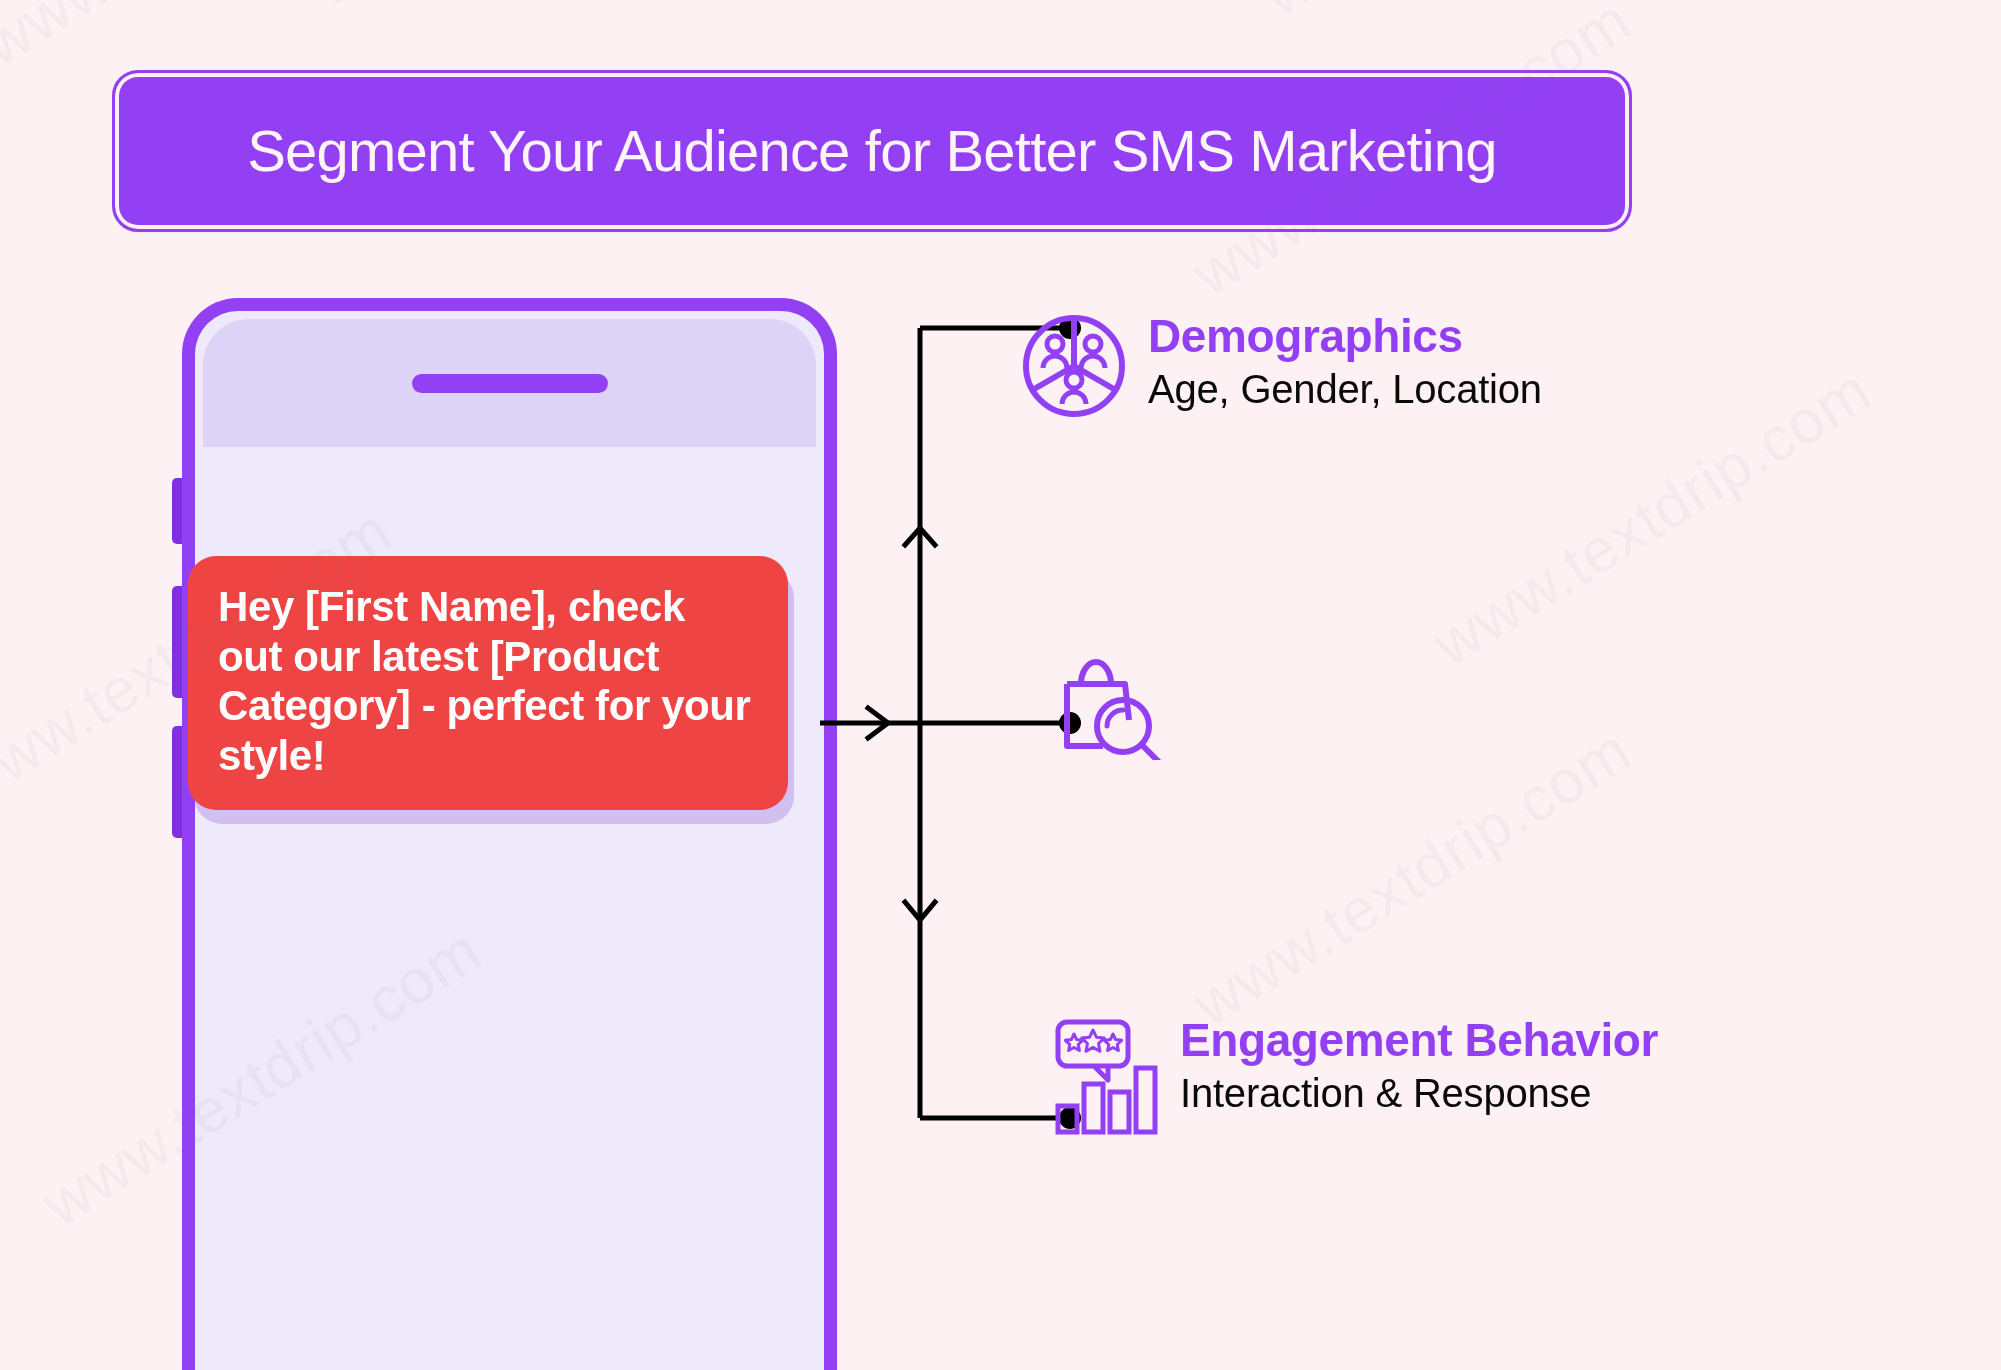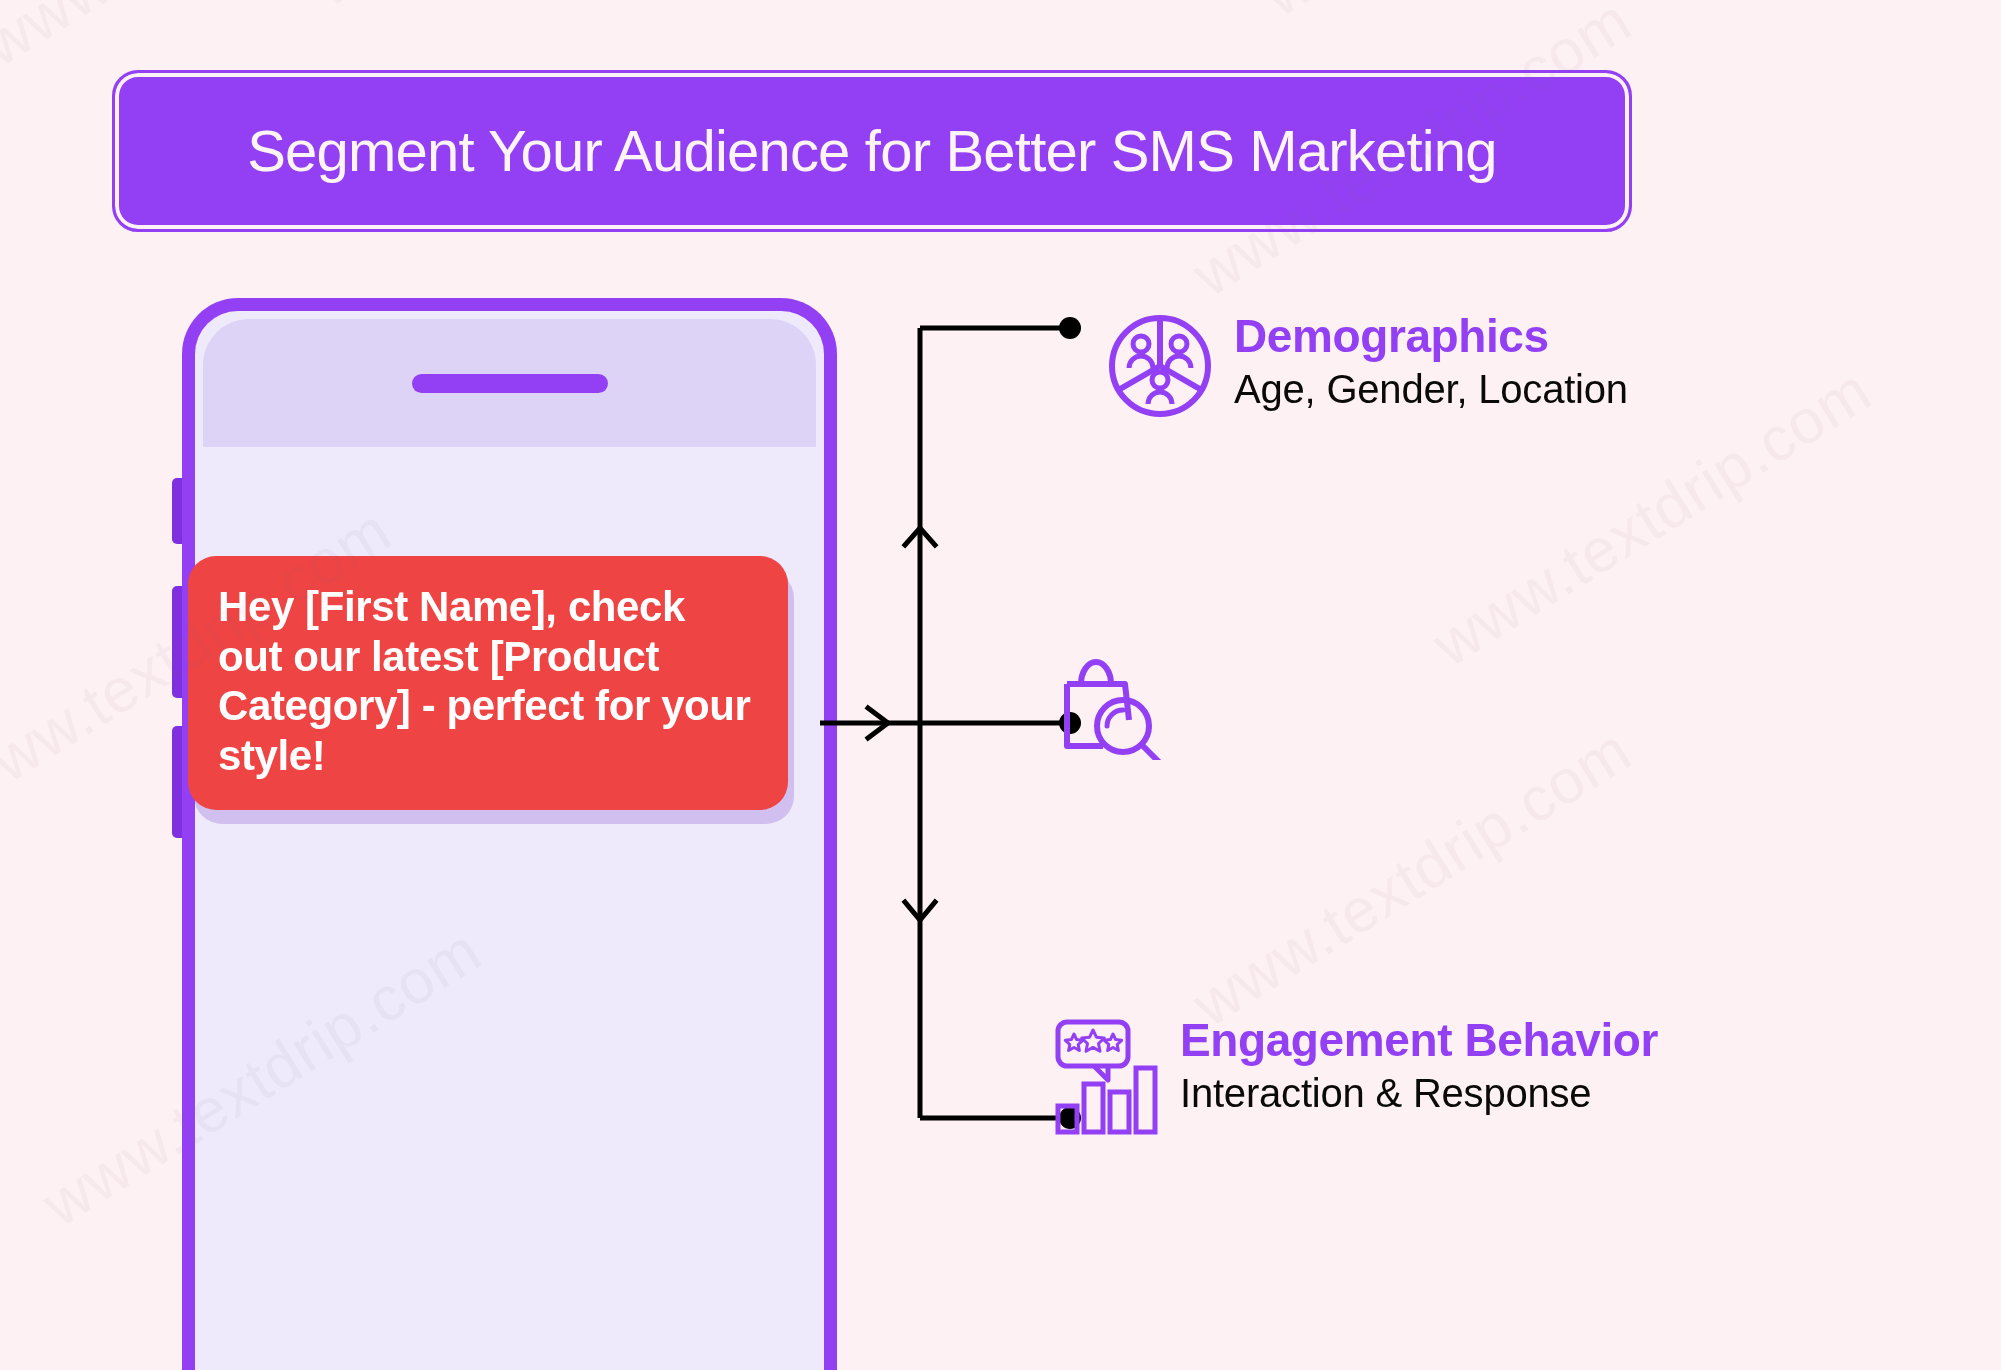--- a/index.html
+++ b/index.html
@@ -152,21 +152,21 @@
     z-index: 15;
   }
 
   
   .cat {
     position: absolute;
     z-index: 18;
     display: flex;
     align-items: flex-start;
   }
-  .cat-1 { left: 1104px; top: 310px; }
+  .cat-1 { left: 1018px; top: 310px; }
   .cat-2 { left: 1055px; top: 648px; }
   .cat-3 { left: 1050px; top: 1014px; }
 
   .cat-icon {
     flex: 0 0 auto;
     width: 112px;
     height: 112px;
     margin-right: 18px;
   }
   .cat-icon.shifted { margin-top: 4px; }

